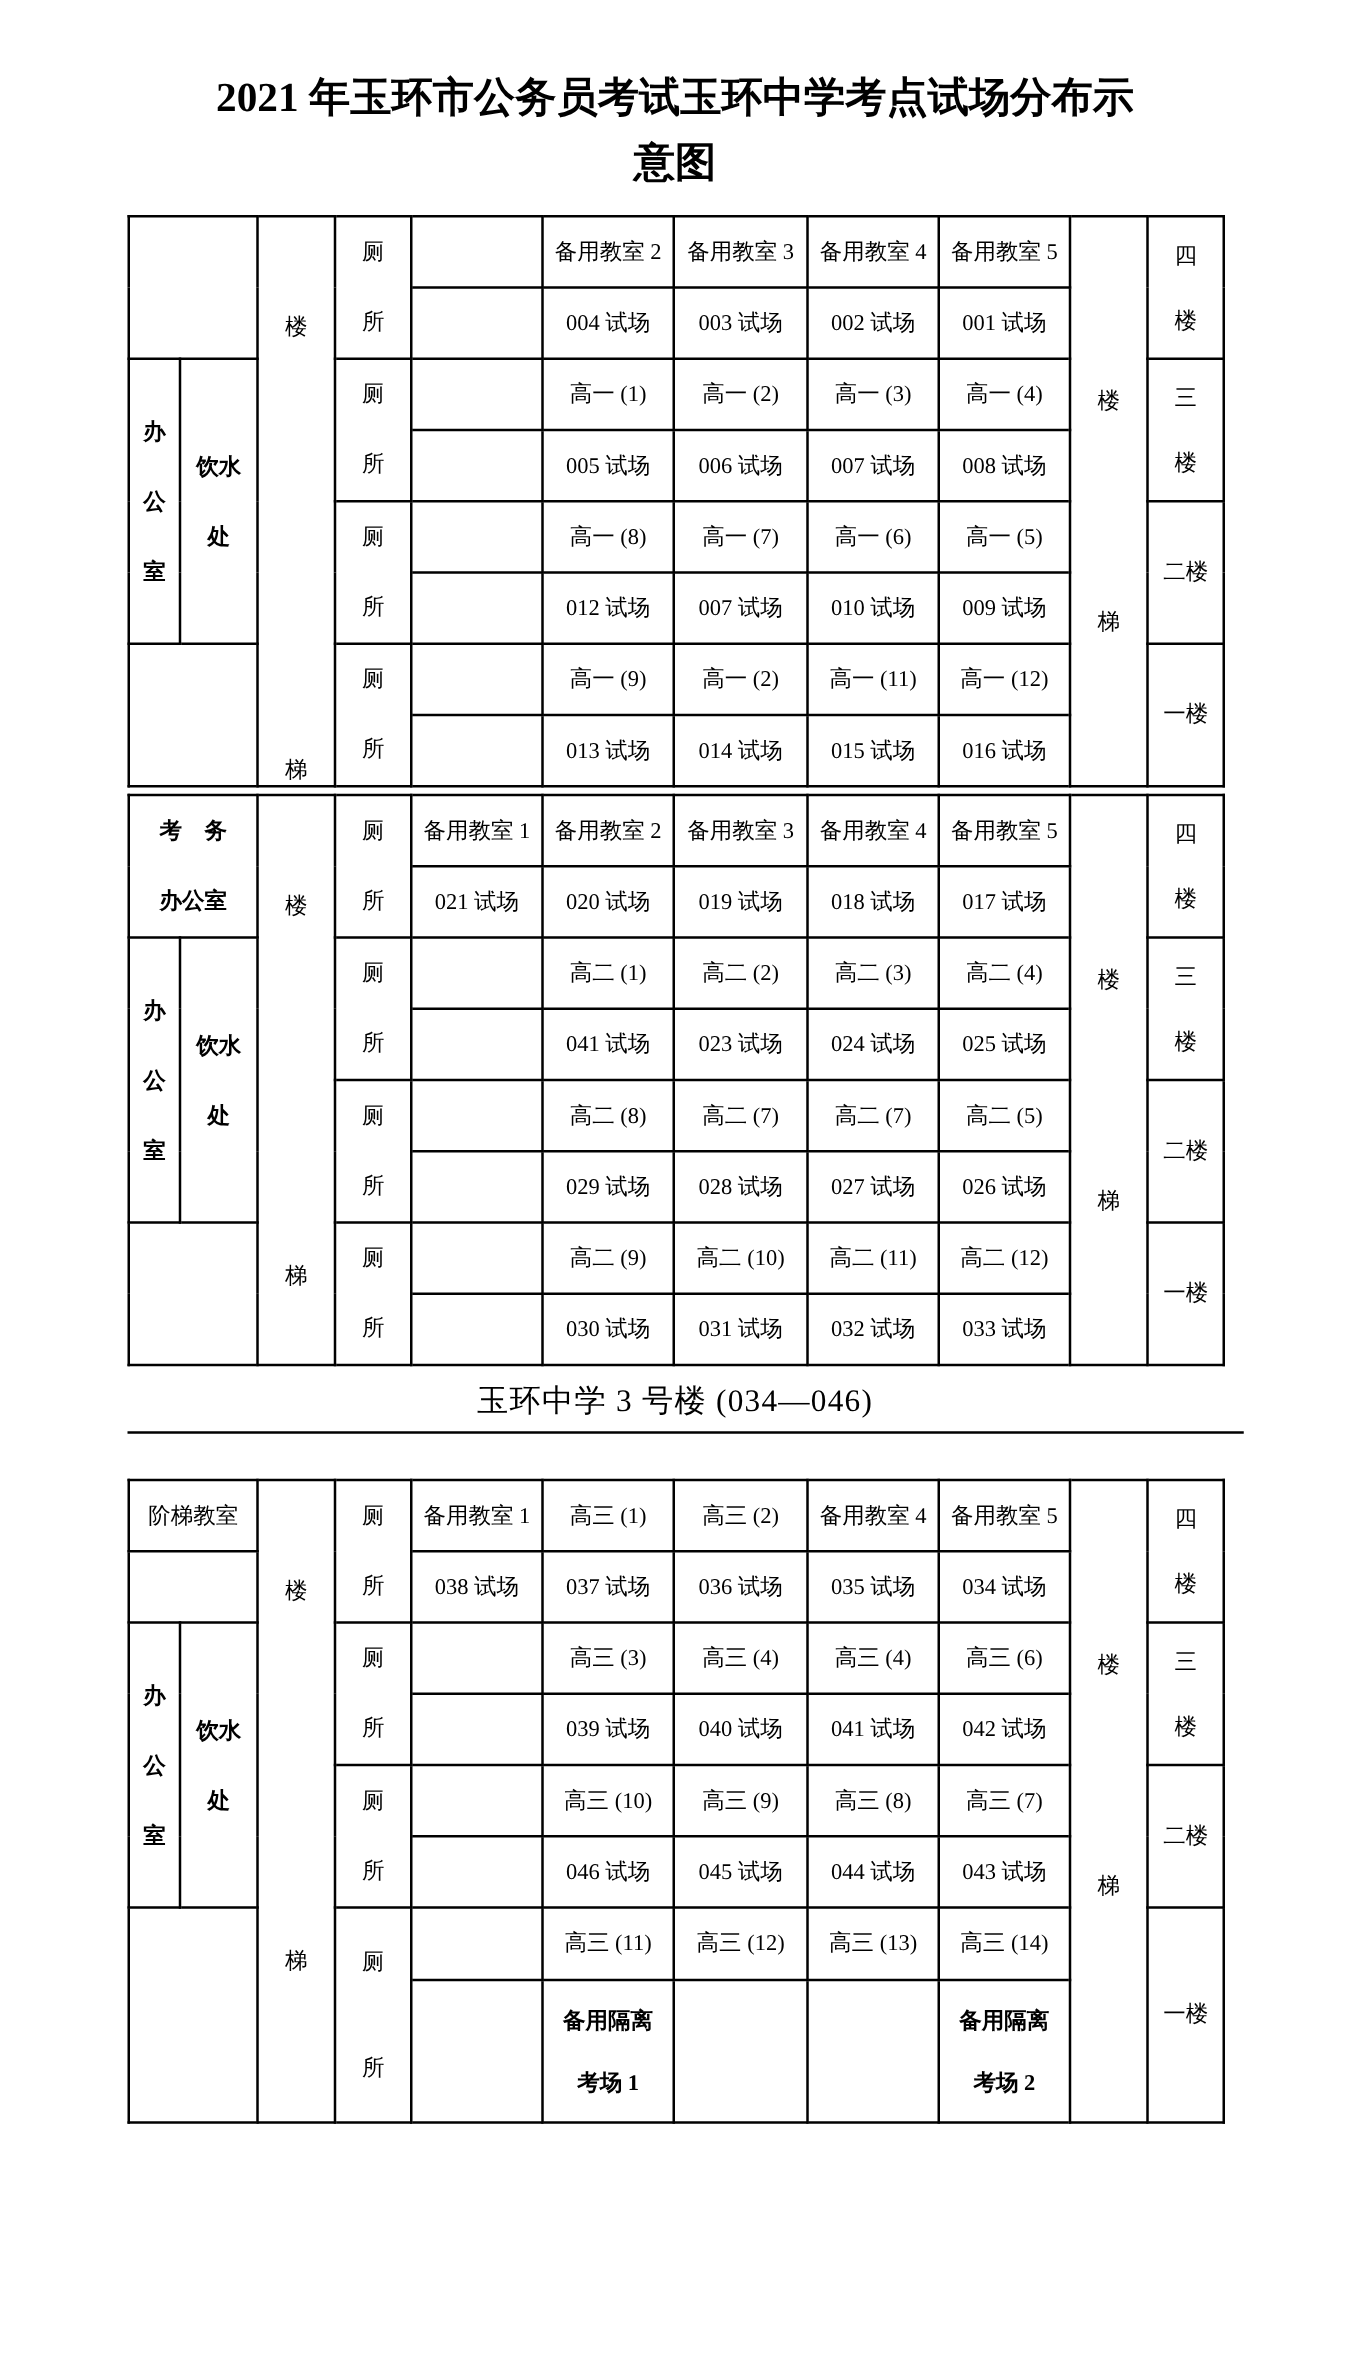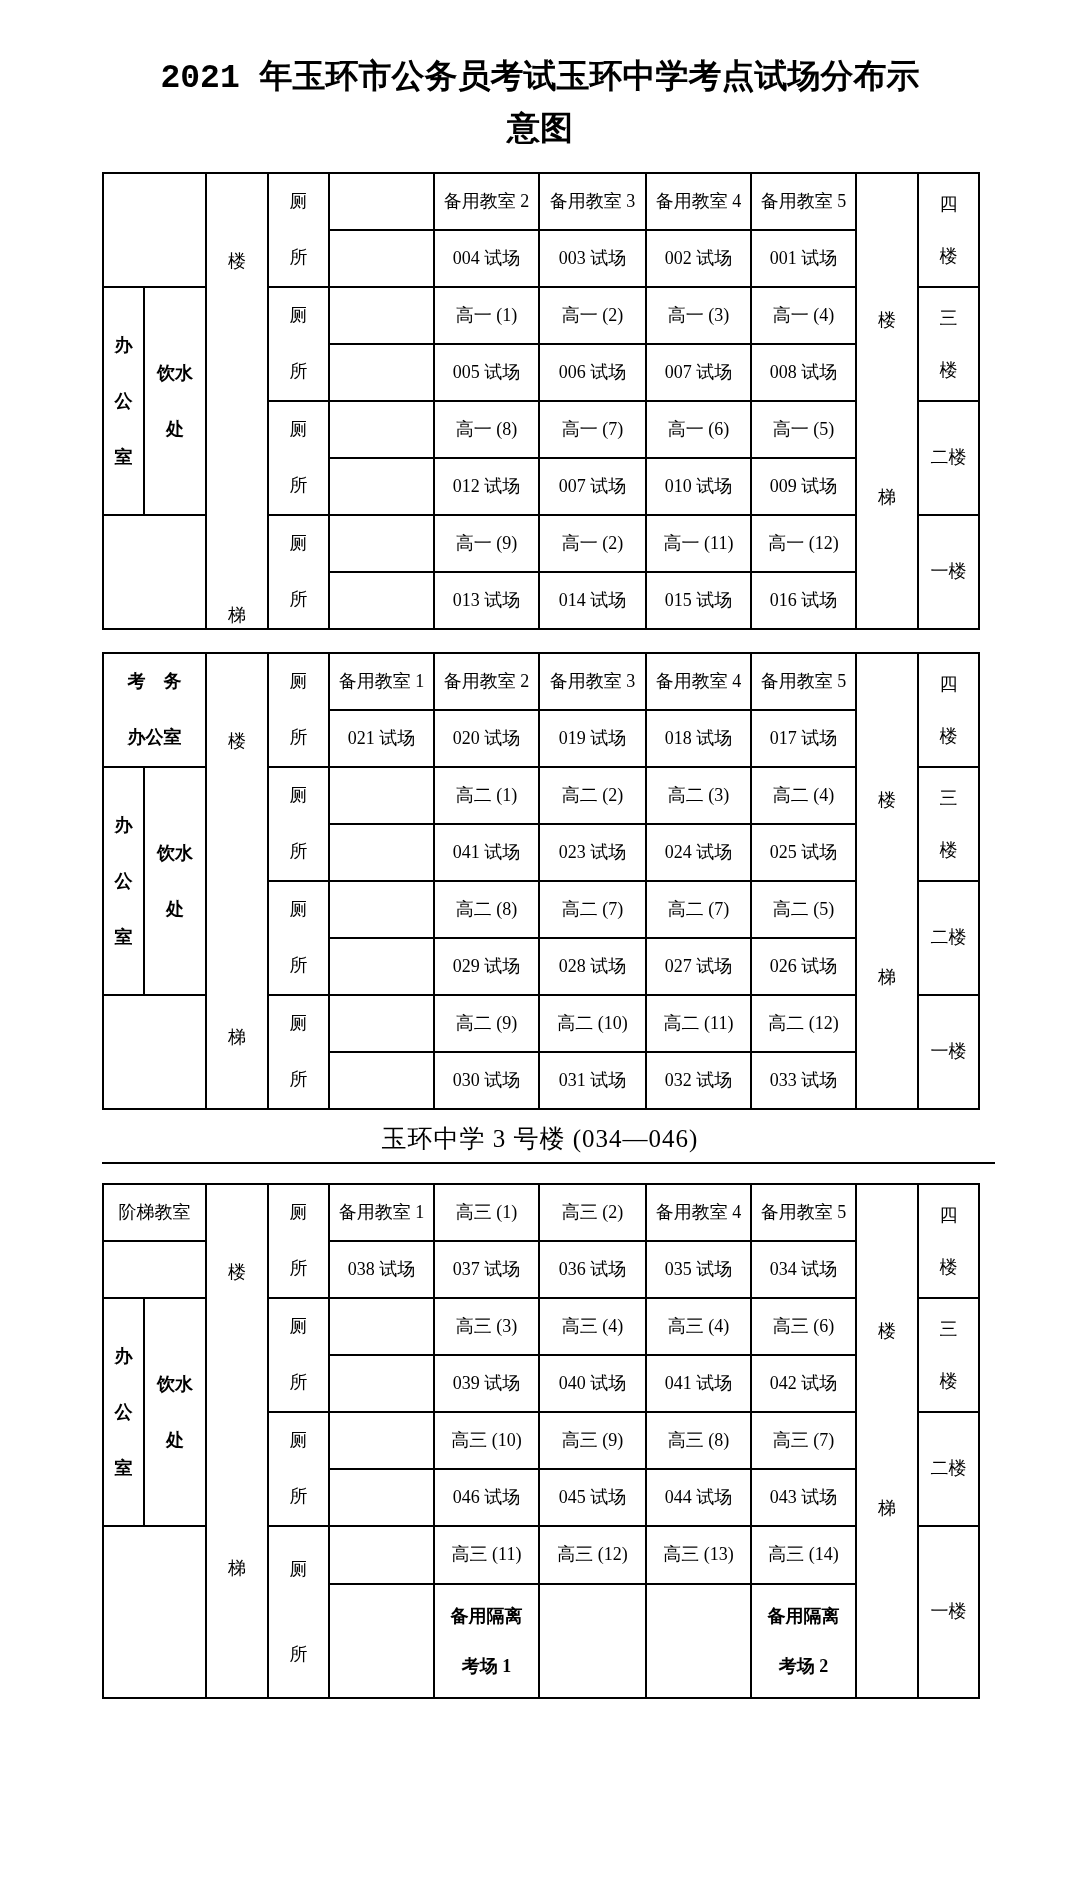--- a/index.html
+++ b/index.html
@@ -2,28 +2,28 @@
 <html><head>
 <meta charset="utf-8">
 <style>
   html,body{margin:0;padding:0;}
   body{
     width:1080px;height:1886px;background:#ffffff;color:#000;
     font-family:"Liberation Serif","DejaVu Serif",serif;
     -webkit-font-smoothing:antialiased;
   }
   .doc{width:876px;margin:0 auto;}
-  h1.title{margin:53px 0 0;font-size:33px;font-weight:bold;text-align:center;line-height:52px;font-family:Liberation Mono, monospace;}
+  h1.title{margin:53px 0 0;font-size:33px;font-weight:bold;text-align:center;line-height:52px;}
   h2.bheader{margin:0;font-size:25px;font-weight:normal;text-align:center;line-height:36px;letter-spacing:1px;}
   #h1x{margin-top:13px;}
   #h2x{margin-top:14px;}
   #h3x{margin-top:11px;}
   #t1{margin-top:15px;}
-  #t2{margin-top:22px;}
-  #t3{margin-top:19px;}
+  #t2{margin-top:5px;}
+  #t3{margin-top:36px;}
   .rule{margin-top:5px;width:893px;height:0;border-top:2px solid #000;}
 
   table.bt{border-collapse:collapse;table-layout:fixed;width:876px;}
   .bt td{
     border:2px solid #000;padding:0;text-align:center;vertical-align:middle;
     font-size:18px;line-height:1.2;overflow:hidden;
   }
   .bt tr{height:57px;}
   #t3 tr.rx7{height:58px;}
   #t3 tr.rx8{height:113px;}

